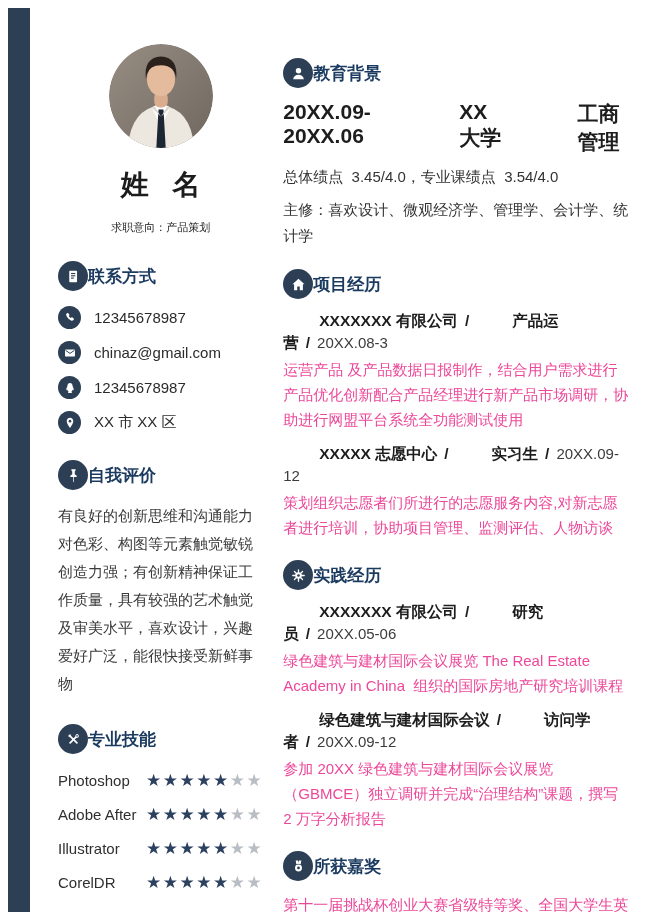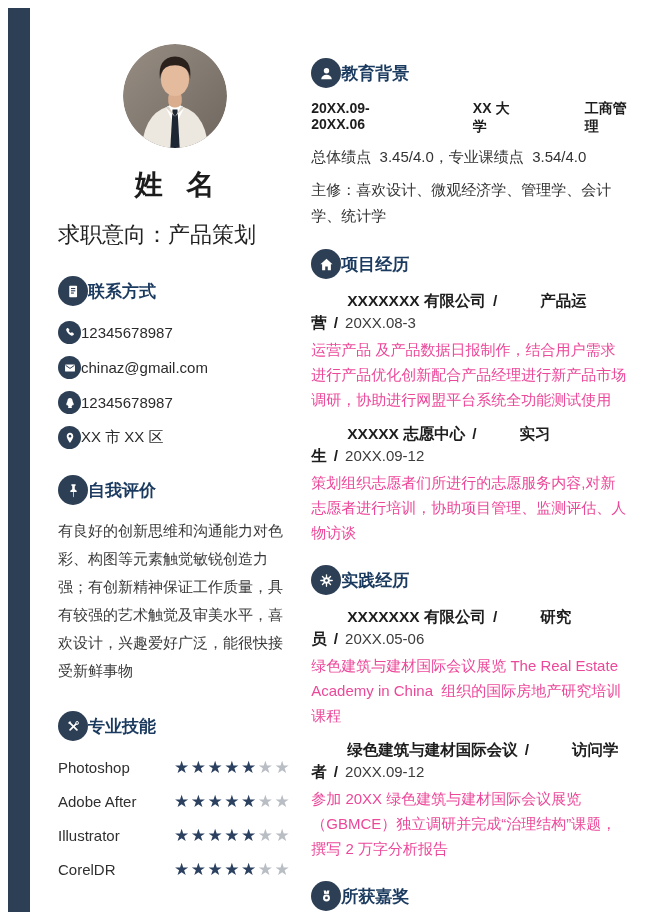--- a/index.html
+++ b/index.html
@@ -4,45 +4,45 @@
 <style>
   html,body{margin:0;padding:0;background:#fff;}
   .page{width:645px;height:912px;position:relative;overflow:hidden;background:#fff;
         font-family:"Liberation Sans","DejaVu Sans",sans-serif;color:#2b2b2b;}
   .accent-bar{position:absolute;left:8px;top:8px;bottom:0;width:22px;background:#2d3f55;}
   .columns{position:absolute;left:30px;top:0;right:0;bottom:0;display:flex;}
   
   .left{flex:0 0 228px;box-sizing:border-box;padding:44px 10px 0 28px;}
   .photo{width:104px;height:104px;border-radius:50%;margin:0 auto;overflow:hidden;display:block;}
   .name{text-align:center;font-size:28px;font-weight:600;letter-spacing:8px;color:#1c1c1c;margin:18px 0 0 8px;}
-  .objective{font-size:22px;color:#222;margin-top:16px;}
+  .objective{text-align:center;font-size:11px;color:#222;margin-top:16px;}
   .l-section{margin-top:26px;}
   .hdr{display:flex;align-items:center;}
   .circ{width:30px;height:30px;border-radius:50%;background:#2d3f55;display:flex;
         align-items:center;justify-content:center;flex:0 0 auto;}
   .circ svg{width:17px;height:17px;}
   .hdr-title{font-size:17px;font-weight:700;color:#1b3a5f;}
   .contact-list{margin-top:15px;}
-  .c-row{display:flex;align-items:center;margin-bottom:12px;}
+  .c-row{display:flex;align-items:center;gap:13px;margin-bottom:12px;}
   .c-ic{width:23px;height:23px;border-radius:50%;background:#2d3f55;display:flex;
         align-items:center;justify-content:center;flex:0 0 auto;}
   .c-ic svg{width:14px;height:14px;}
   .c-val{font-size:15px;color:#2b2b2b;}
   .selfeval{margin-top:12px;font-size:15px;line-height:28px;color:#3a3a3a;white-space:pre-wrap;font-family:Liberation Serif, serif;}
   .skill-list{margin-top:16px;}
-  .skill-row{display:flex;align-items:center;margin-bottom:13px;gap:28px;}
+  .skill-row{display:flex;align-items:center;margin-bottom:13px;}
   .skill-label{width:88px;font-size:15px;color:#2f2f2f;}
   .stars{font-size:17px;letter-spacing:1.5px;white-space:nowrap;}
   .star-on{color:#2c4160;}
   .star-off{color:#b9bdc4;}
   
   .right{flex:1;box-sizing:border-box;padding:58px 15px 0 10px;}
   .r-section{margin-bottom:20px;}
   .edu{margin-top:12px;}
-  .edu-line1{display:flex;gap:71px;font-weight:700;font-size:14px;color:#1d1d1d;margin-bottom:8px;}
+  .edu-line1{display:flex;gap:71px;font-weight:700;font-size:21px;color:#1d1d1d;margin-bottom:8px;}
   .body-text{margin:0 0 7px;font-size:15px;color:#333;line-height:26px;white-space:pre-wrap;}
   .entry{margin-top:11px;}
   .entry-title{font-size:15.5px;color:#1d1d1d;line-height:22px;margin-bottom:3px;}
   .org,.role{font-weight:700;margin-left:36px;}
   .sep{font-weight:700;margin:0 7px;}
   .date{color:#3c3c3c;font-size:15px;font-weight:400;}
   .desc{margin:0;font-size:15px;line-height:25px;color:#ec4899;white-space:pre-wrap;}
   .sect-text{margin-top:11px;}
 </style>
 </head>

